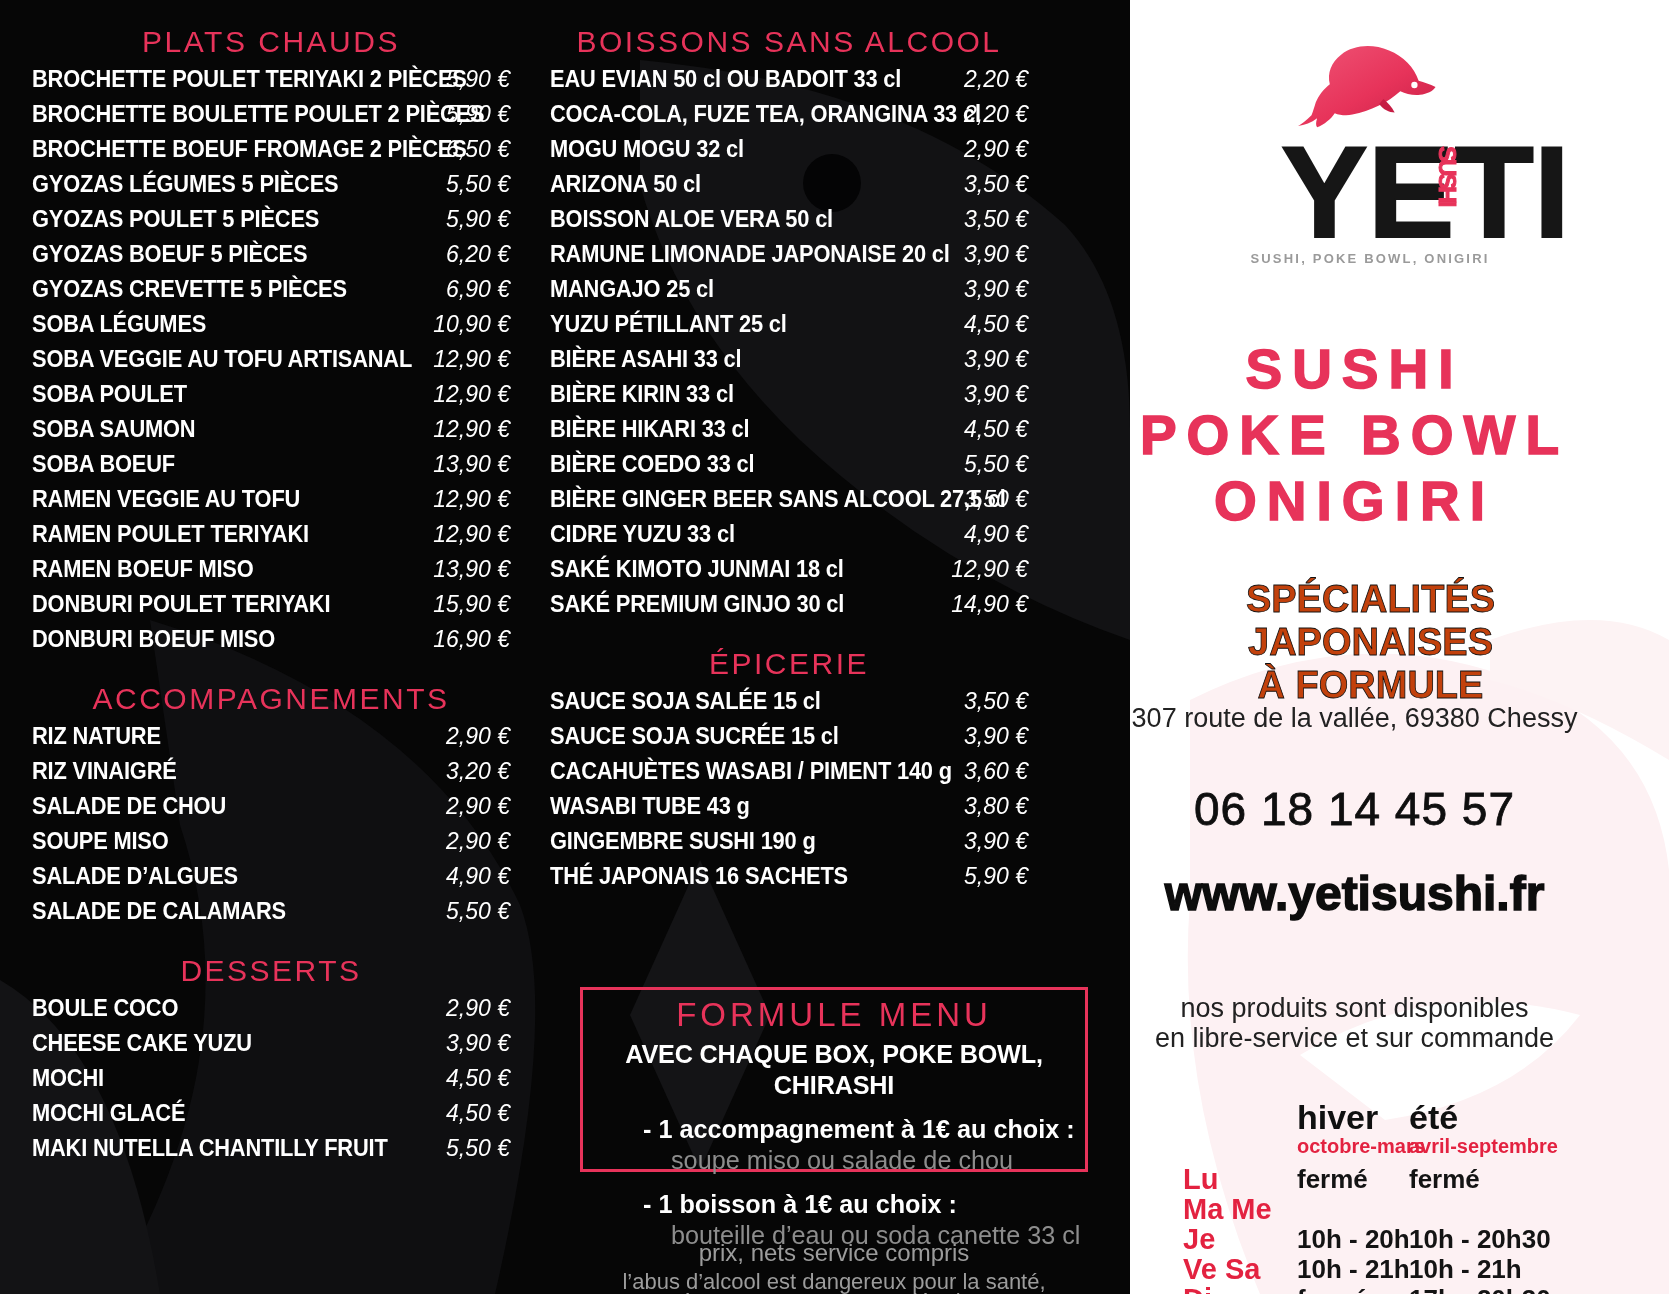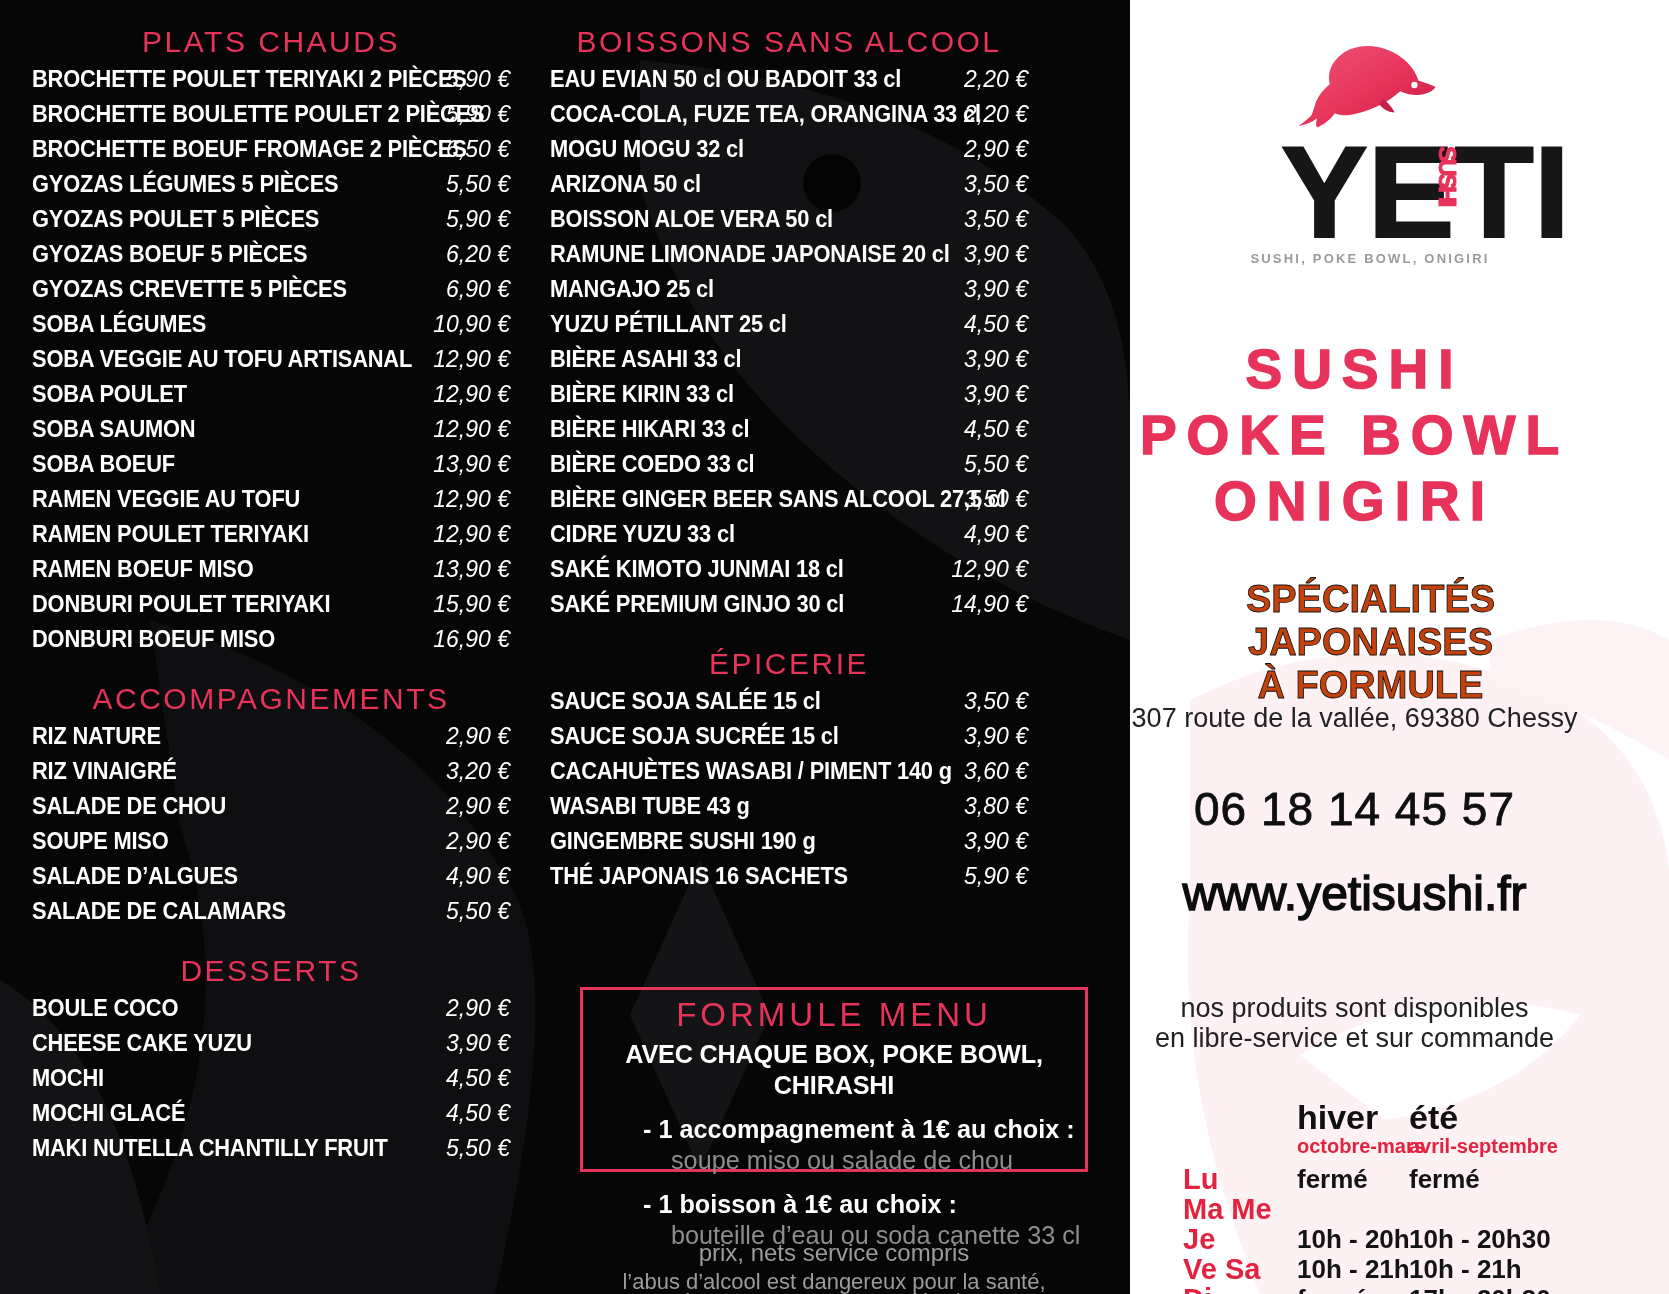--- a/index.html
+++ b/index.html
@@ -77,21 +77,21 @@
   .logo-tagline{margin-top:9px;color:#9a9a9a;font-size:13px;font-weight:600;
     letter-spacing:2.2px;white-space:nowrap;}
   .headline{top:336px;color:var(--accent);font-size:55px;font-weight:700;
     letter-spacing:10px;line-height:66px;-webkit-text-stroke:1.5px var(--accent);
     white-space:nowrap;}
   .subheadline{top:578px;color:#c2410c;font-size:38px;font-weight:700;
     line-height:43px;padding-left:32px;-webkit-text-stroke:0.8px #101010;}
   .address{top:703px;color:#222;font-size:27px;line-height:30px;}
   .phone{top:782px;color:#0f0f0f;font-size:46px;font-weight:500;
     letter-spacing:1px;-webkit-text-stroke:0.8px #0f0f0f;}
-  .website{top:866px;color:#0d0d0d;font-size:48px;font-weight:400;
+  .website{top:866px;color:#0d0d0d;font-size:48px;font-weight:700;
     -webkit-text-stroke:1.5px #0d0d0d;}
   .availability{top:993px;color:#222;font-size:27px;line-height:30px;}
   .hours{position:absolute;left:53px;top:1099px;display:grid;
     grid-template-columns:114px 112px auto;align-items:end;}
   .h-head{color:#101010;font-size:34px;font-weight:600;line-height:36px;}
   .h-sub{color:var(--hours-red);font-size:20px;font-weight:600;line-height:22px;
     padding-bottom:7px;white-space:nowrap;}
   .h-day{color:var(--hours-red);font-size:29px;font-weight:600;line-height:30px;}
   .h-val{color:#141414;font-size:26px;font-weight:700;line-height:30px;white-space:nowrap;}
 </style>

